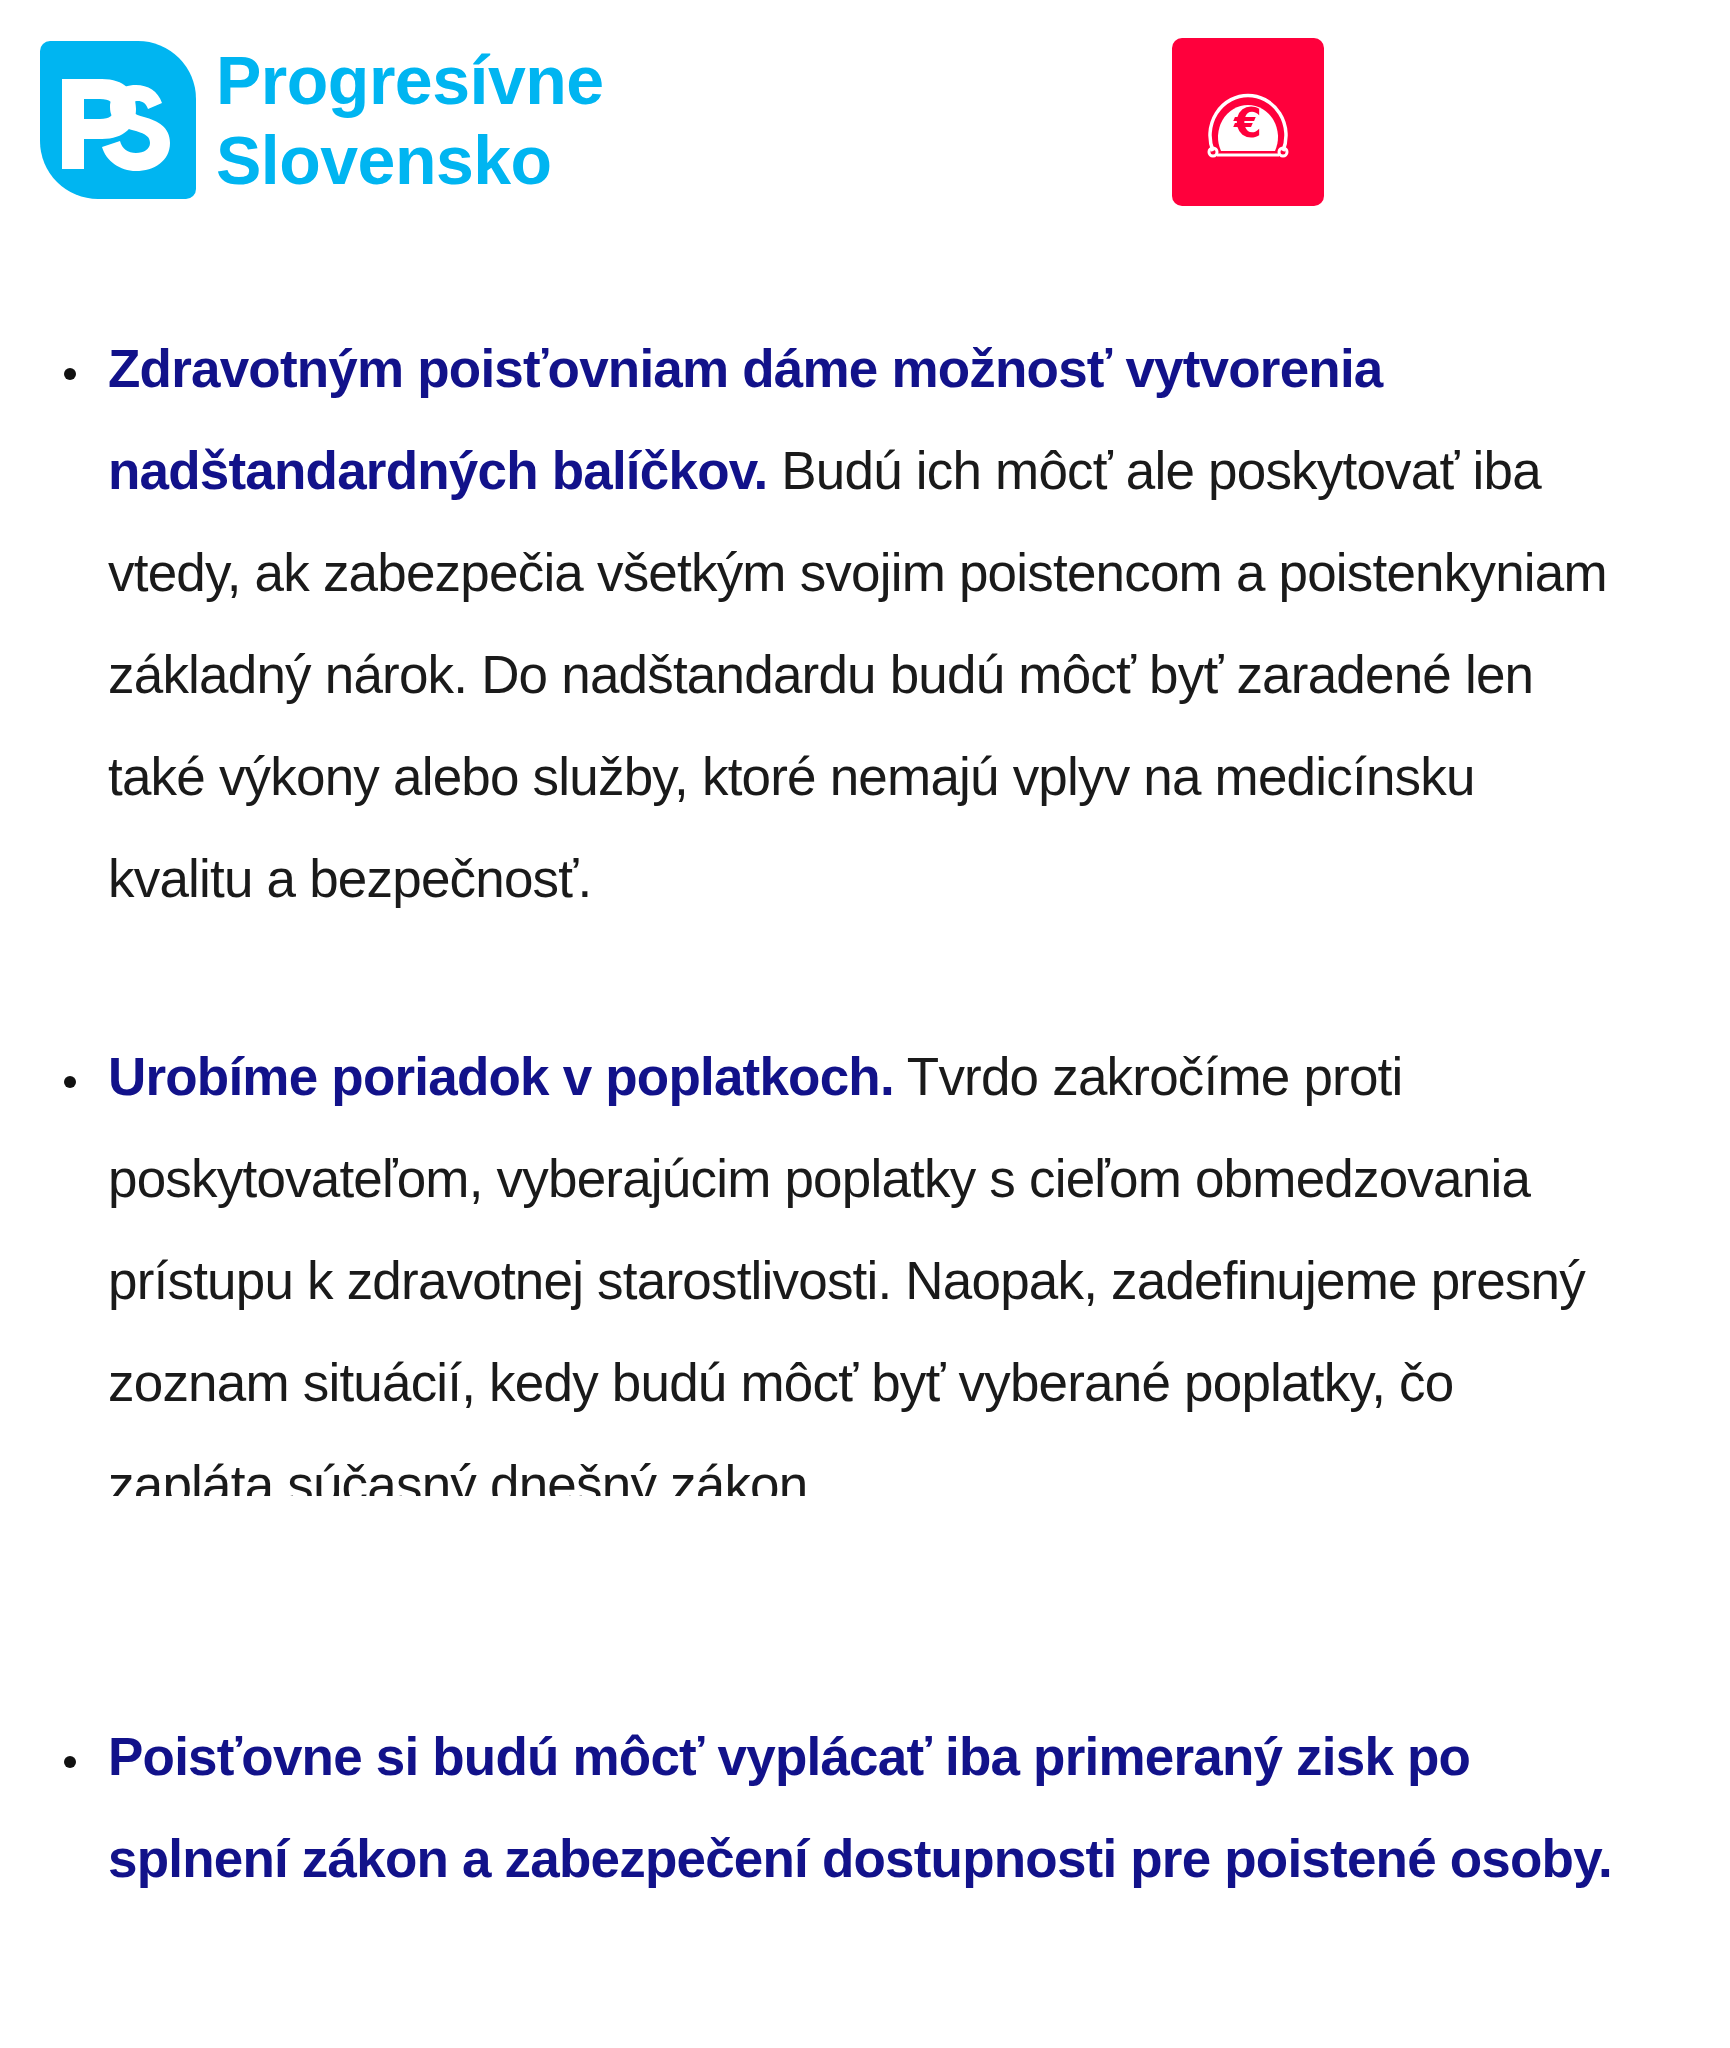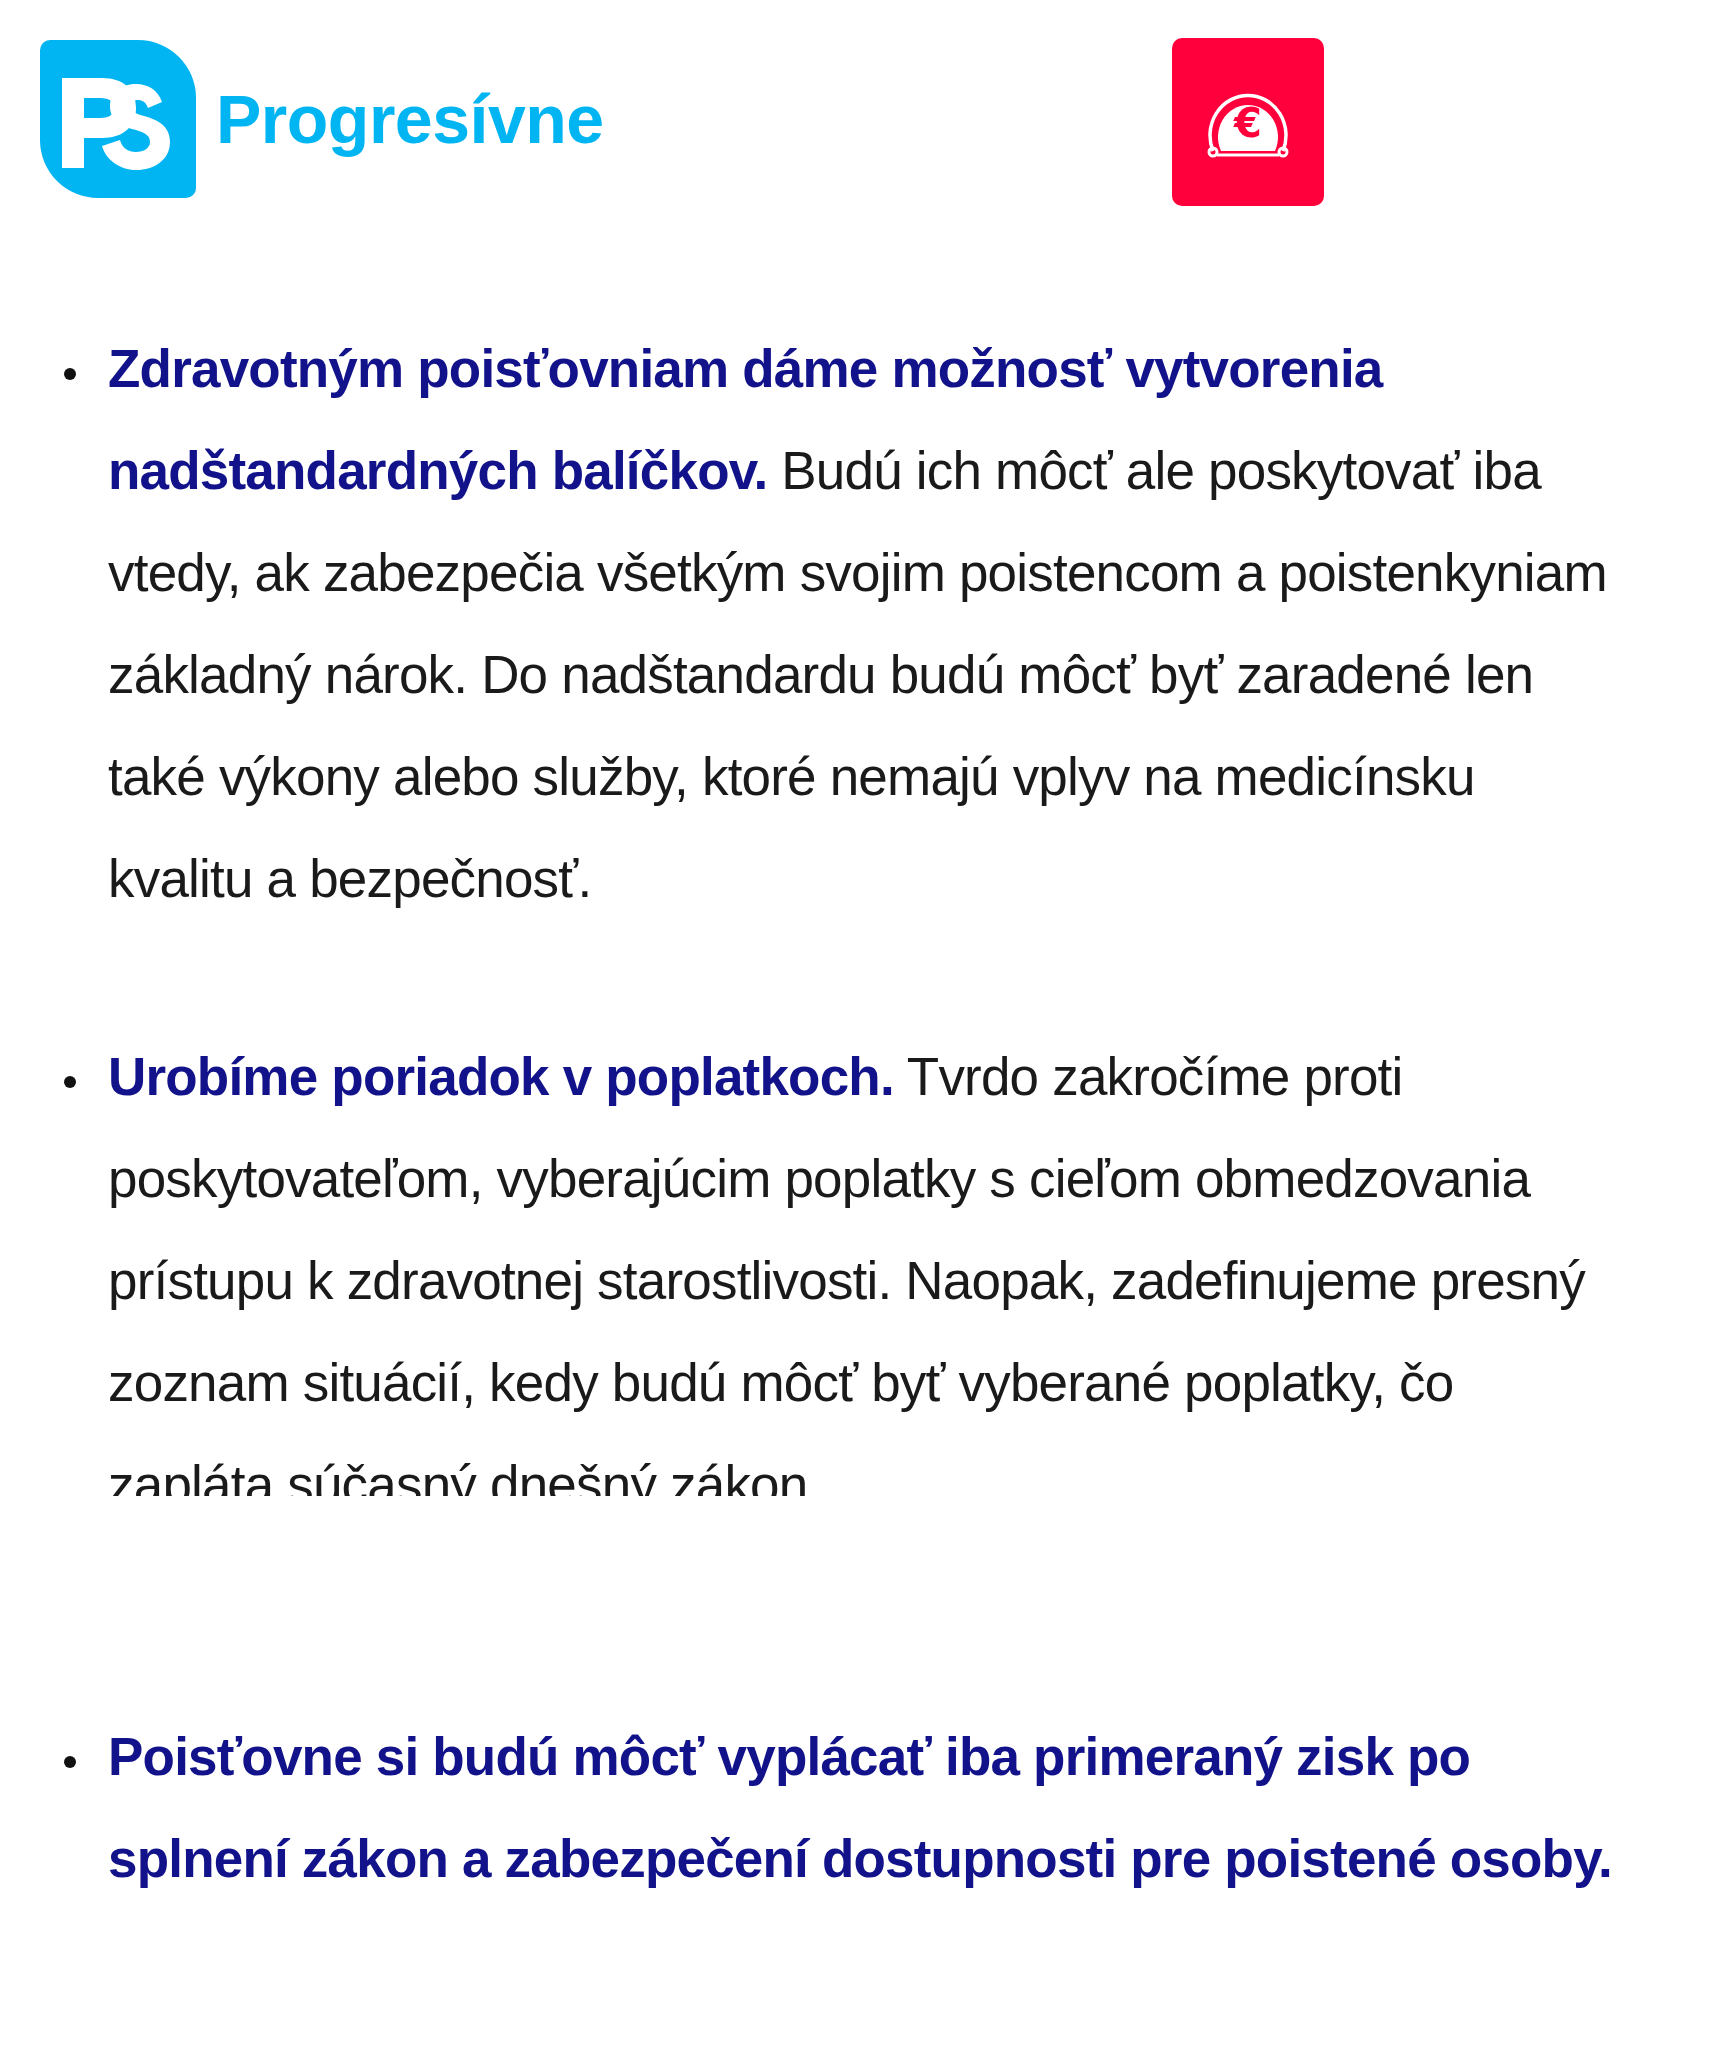--- a/index.html
+++ b/index.html
@@ -150,20 +150,21 @@
     <span class="logo-mark">
       <svg width="156" height="158" viewBox="0 0 156 158">
 
         <path d="M22 38 L22 128 L44 128 L44 98 L62 98 C84 98 96 86 96 68 C96 50 84 38 62 38 Z M44 58 L60 58 C70 58 74 62 74 68 C74 74 70 78 60 78 L44 78 Z" fill="#ffffff"></path>
 
         <path d="M122 62 C118 50 108 44 96 44 C80 44 70 54 70 66 C70 80 80 86 96 90 C106 93 110 96 110 102 C110 108 104 112 96 112 C88 112 82 108 80 100 L62 106 C66 120 80 130 96 130 C114 130 130 120 130 102 C130 86 118 80 104 76 C94 73 90 71 90 66 C90 62 94 60 98 60 C102 60 106 62 108 68 Z" fill="#ffffff"></path>
       </svg>
     </span>
     <span class="logo-text">
       <span>Progresívne</span>
+      <span>Slovensko</span>
     </span>
   </a>
 
   <div class="donate-btn">
     <span>
       <svg width="110" height="110" viewBox="0 0 110 110">
 
         <path d="M20 86 A38 40 0 1 1 90 86" fill="none" stroke="#ffffff" stroke-width="3.5"></path>
 
         <path d="M28 86 A30 32 0 1 1 82 86 Z" fill="#ffffff"></path>

